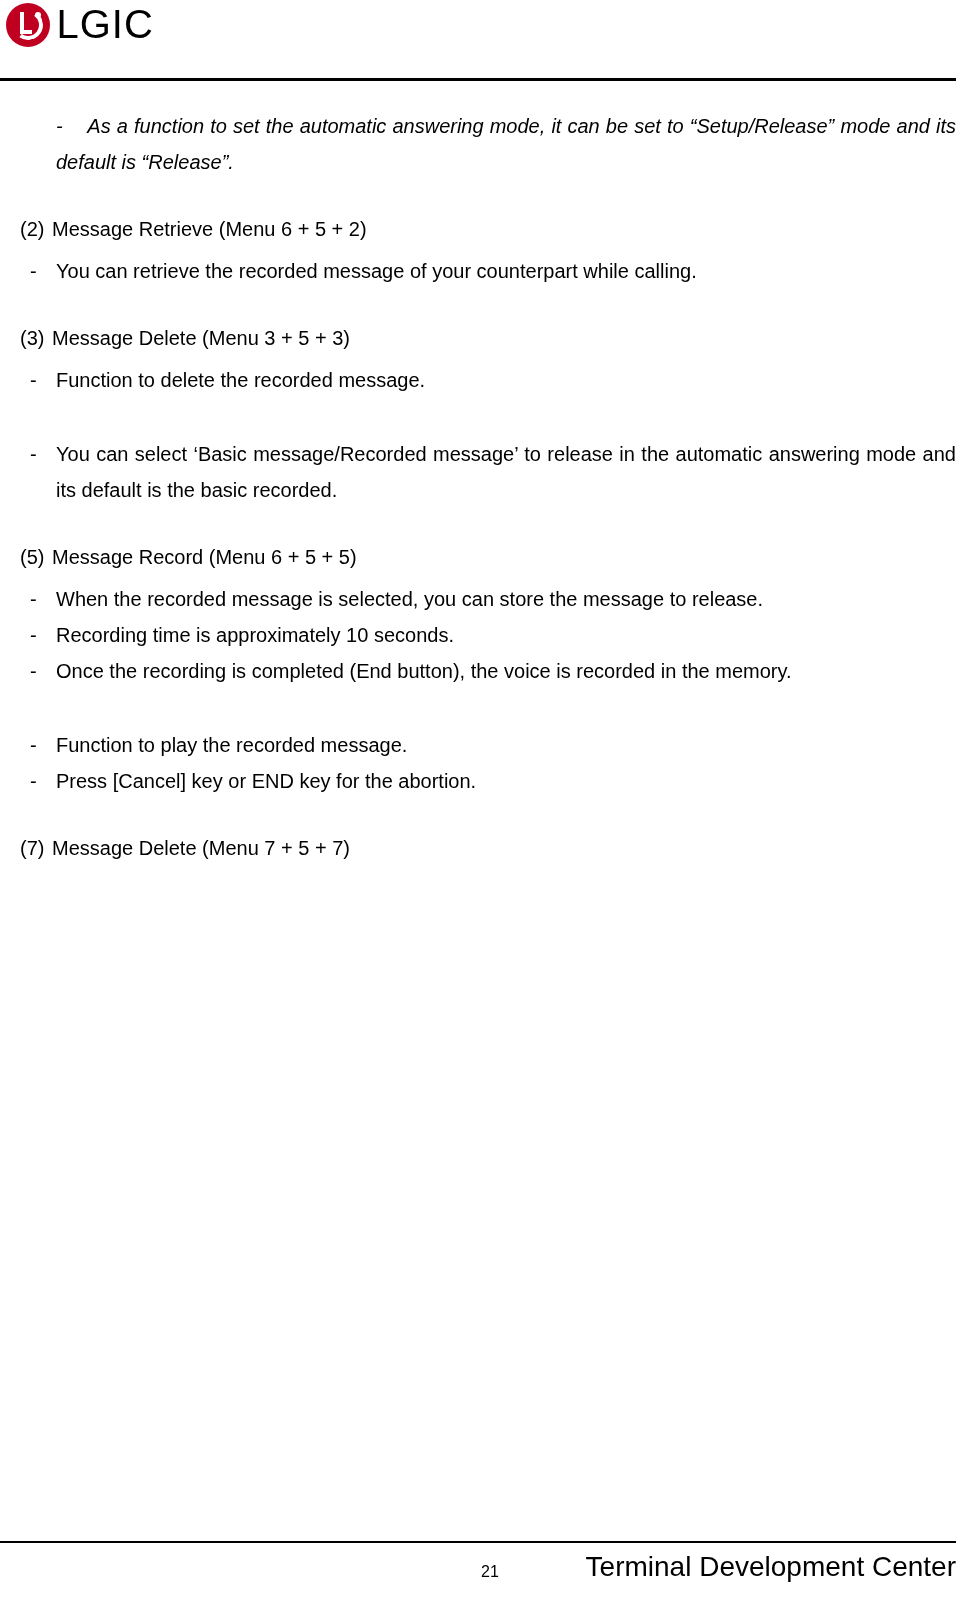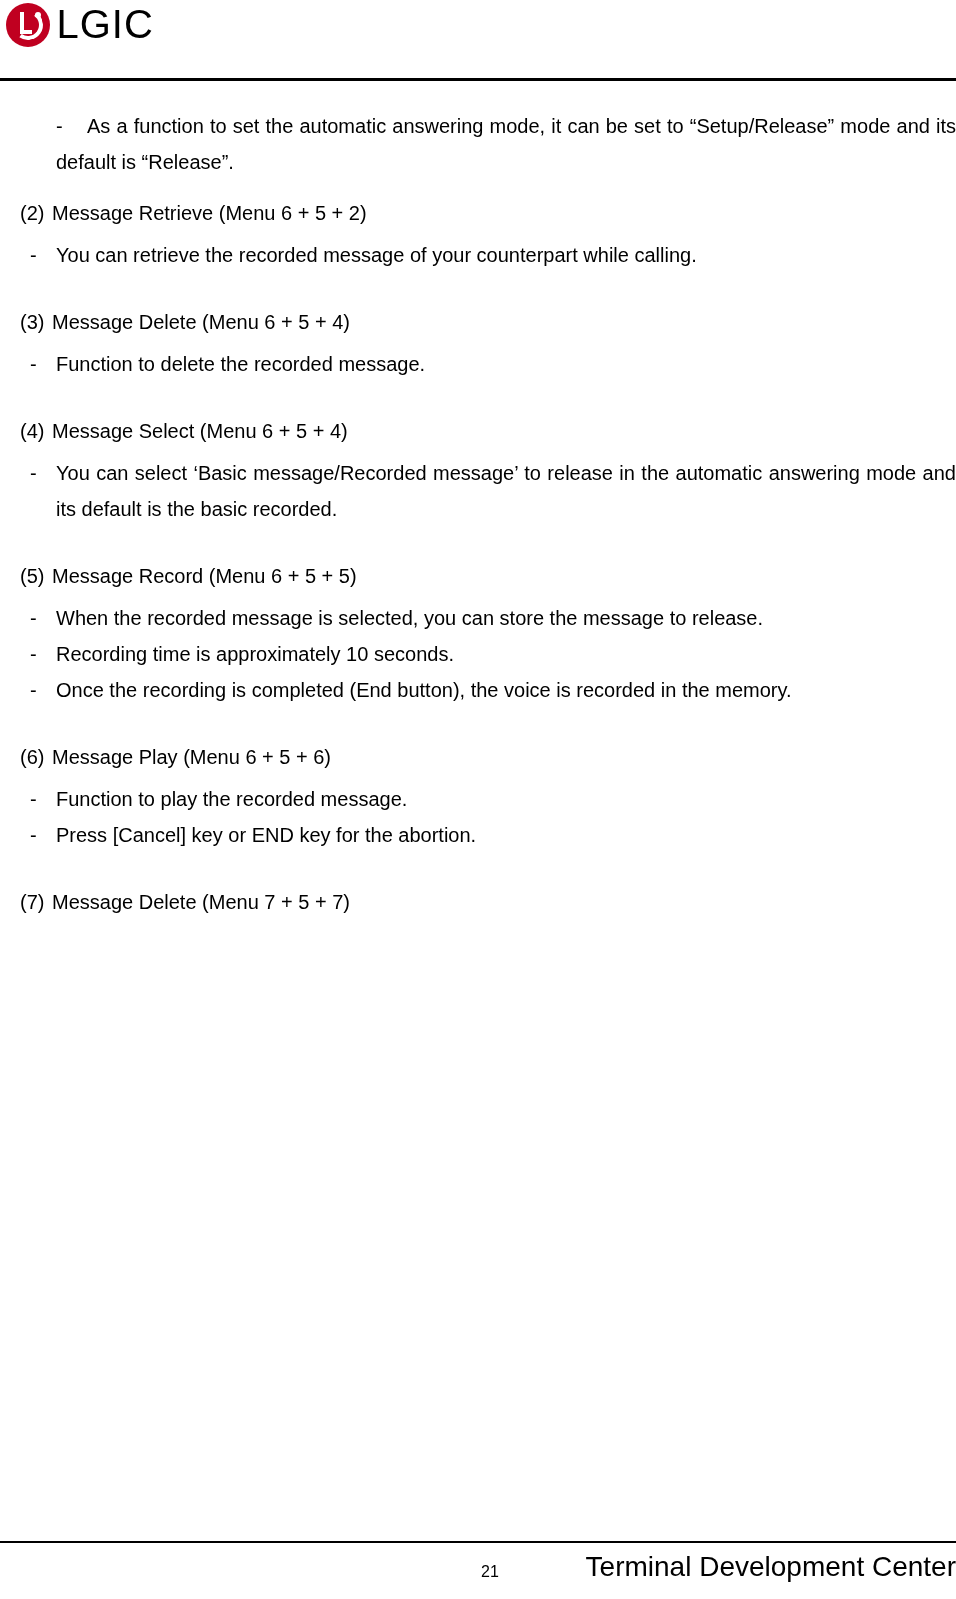--- a/index.html
+++ b/index.html
@@ -113,21 +113,21 @@
   }
   .bullet-line .dash {
     display: inline-block;
     width: 26px;
     margin-left: -26px;
   }
   .bullet-body {
     display: inline;
   }
   .orphan .dash { margin-left: 0; }
-  .orphan { margin-left: 56px; margin-bottom: 22px; text-align: justify; }
+  .orphan { margin-left: 56px; margin-bottom: 38px; text-align: justify; font-style: italic; }
   
   .footer-line {
     position: absolute;
     bottom: 56px;
     left: 0;
     right: 0;
     border-top: 2px solid #000;
   }
   .page-number {
     position: absolute;
@@ -169,35 +169,33 @@
       <span class="dash">-</span>
       <span class="bullet-body">As a function to set the automatic answering mode, it can be set to “Setup/Release” mode and its default is “Release”.</span>
     </div>
 
     <div id="sections">
         <div class="section">
           <div class="section-head"><span class="num">(2)</span><span>Message Retrieve (Menu 6 + 5 + 2)</span></div>
           <div class="bullet-line"><span class="dash">-</span><span class="bullet-body">You can retrieve the recorded message of your counterpart while calling.</span></div>
         </div>
         <div class="section">
-          <div class="section-head"><span class="num">(3)</span><span>Message Delete (Menu 6 + 5 + 4)</span></div>
+          <div class="section-head"><span class="num">(3)</span><span>Message Delete (Menu 3 + 5 + 3)</span></div>
           <div class="bullet-line"><span class="dash">-</span><span class="bullet-body">Function to delete the recorded message.</span></div>
         </div>
         <div class="section">
-          <div class="section-head"><span class="num">(4)</span><span>Message Select (Menu 6 + 5 + 4)</span></div>
           <div class="bullet-line"><span class="dash">-</span><span class="bullet-body">You can select ‘Basic message/Recorded message’ to release in the automatic answering mode and its default is the basic recorded.</span></div>
         </div>
         <div class="section">
           <div class="section-head"><span class="num">(5)</span><span>Message Record (Menu 6 + 5 + 5)</span></div>
           <div class="bullet-line"><span class="dash">-</span><span class="bullet-body">When the recorded message is selected, you can store the message to release.</span></div>
           <div class="bullet-line"><span class="dash">-</span><span class="bullet-body">Recording time is approximately 10 seconds.</span></div>
           <div class="bullet-line"><span class="dash">-</span><span class="bullet-body">Once the recording is completed (End button), the voice is recorded in the memory.</span></div>
         </div>
         <div class="section">
-          <div class="section-head"><span class="num">(6)</span><span>Message Play (Menu 6 + 5 + 6)</span></div>
           <div class="bullet-line"><span class="dash">-</span><span class="bullet-body">Function to play the recorded message.</span></div>
           <div class="bullet-line"><span class="dash">-</span><span class="bullet-body">Press [Cancel] key or END key for the abortion.</span></div>
         </div>
         <div class="section">
           <div class="section-head"><span class="num">(7)</span><span>Message Delete (Menu 7 + 5 + 7)</span></div>
         </div>
       </div>
 
   </div>
 

